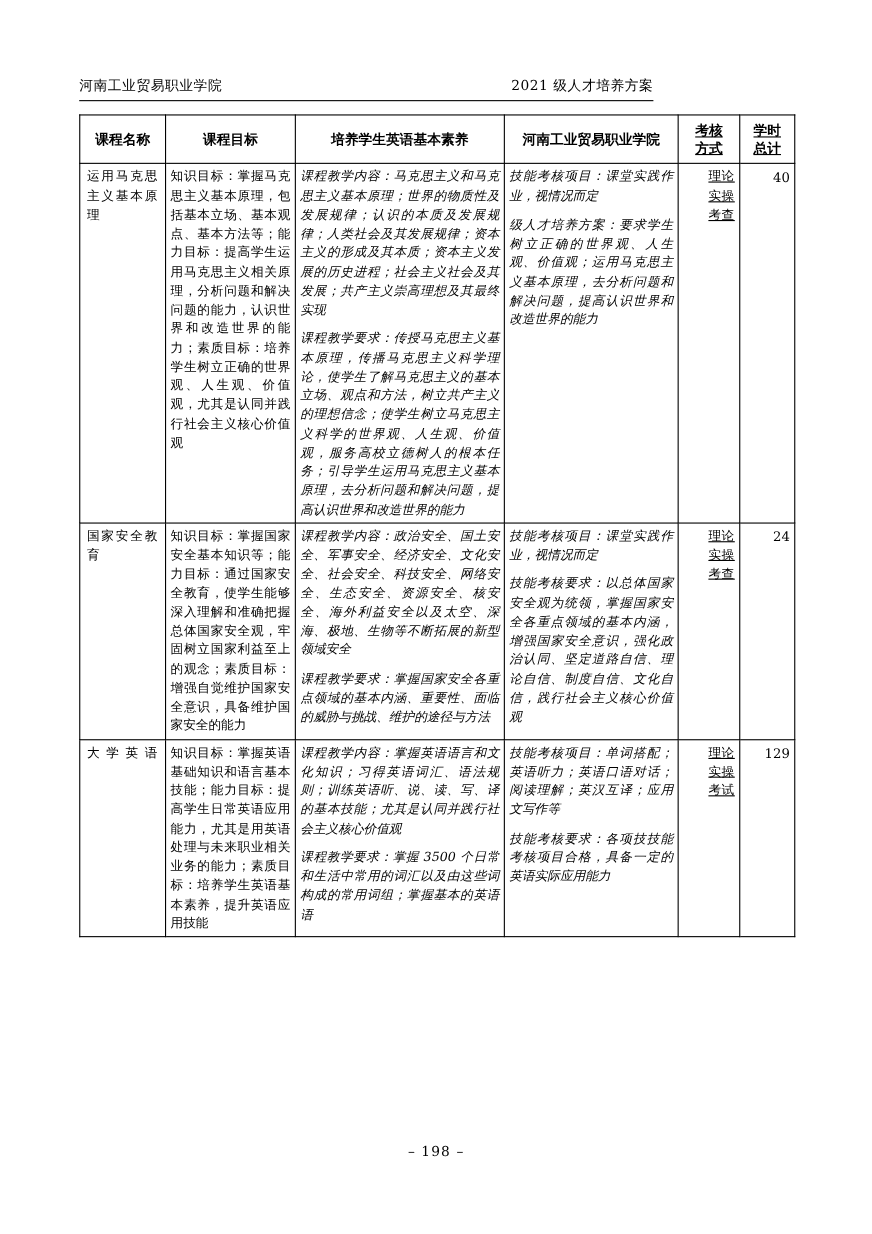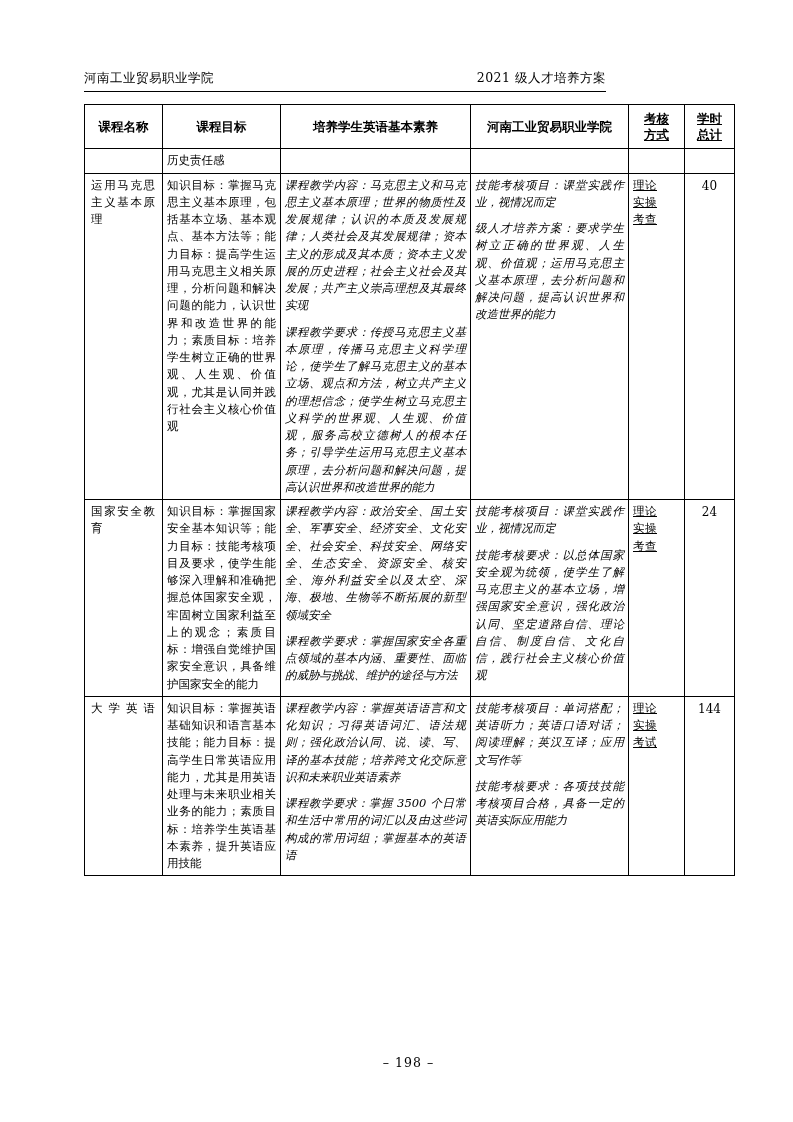--- a/index.html
+++ b/index.html
@@ -14,21 +14,20 @@
     color: #000000;
     position: relative;
   }
   .page {
     position: absolute;
     left: 0; top: 0;
     width: 666px;
     height: 1122px;
     box-sizing: border-box;
     padding: 70px 72px 0 72px;
-    margin-left: 12px;
   }
   .header {
     display: flex;
     justify-content: space-between;
     align-items: flex-end;
     font-size: 12.5px;
     letter-spacing: 0.5px;
     padding-bottom: 4px;
     border-bottom: 1px solid #000;
     margin-bottom: 12px;
@@ -73,37 +72,37 @@
     display: block;
     text-align: justify;
     text-align-last: justify;
     padding: 0 2px;
   }
   td.cell-goal, td.cell-content, td.cell-skill {
     text-align: justify;
     text-justify: inter-ideograph;
   }
   td.cell-assess {
-    text-align: left;
+    text-align: right;
     vertical-align: middle;
     letter-spacing: 0.5px;
   }
   td.cell-hours {
-    text-align: center;
+    text-align: right;
     vertical-align: middle;
     font-size: 12px;
   }
   .para { margin: 0 0 9px 0; font-style: italic; }
   .para:last-child { margin-bottom: 0; }
   .assess-line { display: block; text-decoration: underline; }
 
   .footer {
     position: absolute;
     left: 0;
-    bottom: 52px;
+    bottom: 68px;
     width: 793px;
     text-align: center;
     font-size: 12.5px;
     letter-spacing: 1px;
   }
 </style>
 </head>
 <body>
 
 <div class="page">
@@ -133,28 +132,20 @@
           <span class="assess-line">方式</span>
         </th>
         <th>
           <span class="assess-line">学时</span>
           <span class="assess-line">总计</span>
         </th>
       </tr>
     </thead>
     <tbody>
 
-      <tr>
-        <td class="cell-name"></td>
-        <td class="cell-goal">历史责任感</td>
-        <td class="cell-content"></td>
-        <td class="cell-skill"></td>
-        <td class="cell-assess"></td>
-        <td class="cell-hours"></td>
-      </tr>
 
       <tr>
         <td class="cell-name">
           <span class="namebox">运用马克思主义基本原理</span>
         </td>
         <td class="cell-goal">知识目标：掌握马克思主义基本原理，包括基本立场、基本观点、基本方法等；能力目标：提高学生运用马克思主义相关原理，分析问题和解决问题的能力，认识世界和改造世界的能力；素质目标：培养学生树立正确的世界观、人生观、价值观，尤其是认同并践行社会主义核心价值观</td>
         <td class="cell-content">
           <p class="para">课程教学内容：马克思主义和马克思主义基本原理；世界的物质性及发展规律；认识的本质及发展规律；人类社会及其发展规律；资本主义的形成及其本质；资本主义发展的历史进程；社会主义社会及其发展；共产主义崇高理想及其最终实现</p>
           <p class="para">课程教学要求：传授马克思主义基本原理，传播马克思主义科学理论，使学生了解马克思主义的基本立场、观点和方法，树立共产主义的理想信念；使学生树立马克思主义科学的世界观、人生观、价值观，服务高校立德树人的根本任务；引导学生运用马克思主义基本原理，去分析问题和解决问题，提高认识世界和改造世界的能力</p>
         </td>
@@ -167,56 +158,56 @@
           <span class="assess-line">实操</span>
           <span class="assess-line">考查</span>
         </td>
         <td class="cell-hours">40</td>
       </tr>
 
       <tr>
         <td class="cell-name">
           <span class="namebox">国家安全教育</span>
         </td>
-        <td class="cell-goal">知识目标：掌握国家安全基本知识等；能力目标：技能考核项目及要求，使学生能够深入理解和准确把握总体国家安全观，牢固树立国家利益至上的观念；素质目标：增强自觉维护国家安全意识，具备维护国家安全的能力</td>
+        <td class="cell-goal">知识目标：掌握国家安全基本知识等；能力目标：通过国家安全教育，使学生能够深入理解和准确把握总体国家安全观，牢固树立国家利益至上的观念；素质目标：增强自觉维护国家安全意识，具备维护国家安全的能力</td>
         <td class="cell-content">
           <p class="para">课程教学内容：政治安全、国土安全、军事安全、经济安全、文化安全、社会安全、科技安全、网络安全、生态安全、资源安全、核安全、海外利益安全以及太空、深海、极地、生物等不断拓展的新型领域安全</p>
           <p class="para">课程教学要求：掌握国家安全各重点领域的基本内涵、重要性、面临的威胁与挑战、维护的途径与方法</p>
         </td>
         <td class="cell-skill">
           <p class="para">技能考核项目：课堂实践作业，视情况而定</p>
-          <p class="para">技能考核要求：以总体国家安全观为统领，使学生了解马克思主义的基本立场，增强国家安全意识，强化政治认同、坚定道路自信、理论自信、制度自信、文化自信，践行社会主义核心价值观</p>
+          <p class="para">技能考核要求：以总体国家安全观为统领，掌握国家安全各重点领域的基本内涵，增强国家安全意识，强化政治认同、坚定道路自信、理论自信、制度自信、文化自信，践行社会主义核心价值观</p>
         </td>
         <td class="cell-assess">
           <span class="assess-line">理论</span>
           <span class="assess-line">实操</span>
           <span class="assess-line">考查</span>
         </td>
         <td class="cell-hours">24</td>
       </tr>
 
       <tr>
         <td class="cell-name">
           <span class="namebox">大学英语</span>
         </td>
         <td class="cell-goal">知识目标：掌握英语基础知识和语言基本技能；能力目标：提高学生日常英语应用能力，尤其是用英语处理与未来职业相关业务的能力；素质目标：培养学生英语基本素养，提升英语应用技能</td>
         <td class="cell-content">
-          <p class="para">课程教学内容：掌握英语语言和文化知识；习得英语词汇、语法规则；强化政治认同、说、读、写、译的基本技能；培养跨文化交际意识和未来职业英语素养</p>
+          <p class="para">课程教学内容：掌握英语语言和文化知识；习得英语词汇、语法规则；训练英语听、说、读、写、译的基本技能；尤其是认同并践行社会主义核心价值观</p>
           <p class="para">课程教学要求：掌握 3500 个日常和生活中常用的词汇以及由这些词构成的常用词组；掌握基本的英语语</p>
         </td>
         <td class="cell-skill">
           <p class="para">技能考核项目：单词搭配；英语听力；英语口语对话；阅读理解；英汉互译；应用文写作等</p>
           <p class="para"><span>技能考核要求：各项技</span><span>技能考核项目合格，具备一定的英语实际应用能力</span></p>
         </td>
         <td class="cell-assess">
           <span class="assess-line">理论</span>
           <span class="assess-line">实操</span>
           <span class="assess-line">考试</span>
         </td>
-        <td class="cell-hours">144</td>
+        <td class="cell-hours">129</td>
       </tr>
 
     </tbody>
   </table>
 
   <div class="footer">
     <span>– 198 –</span>
   </div>
 
 </div>

